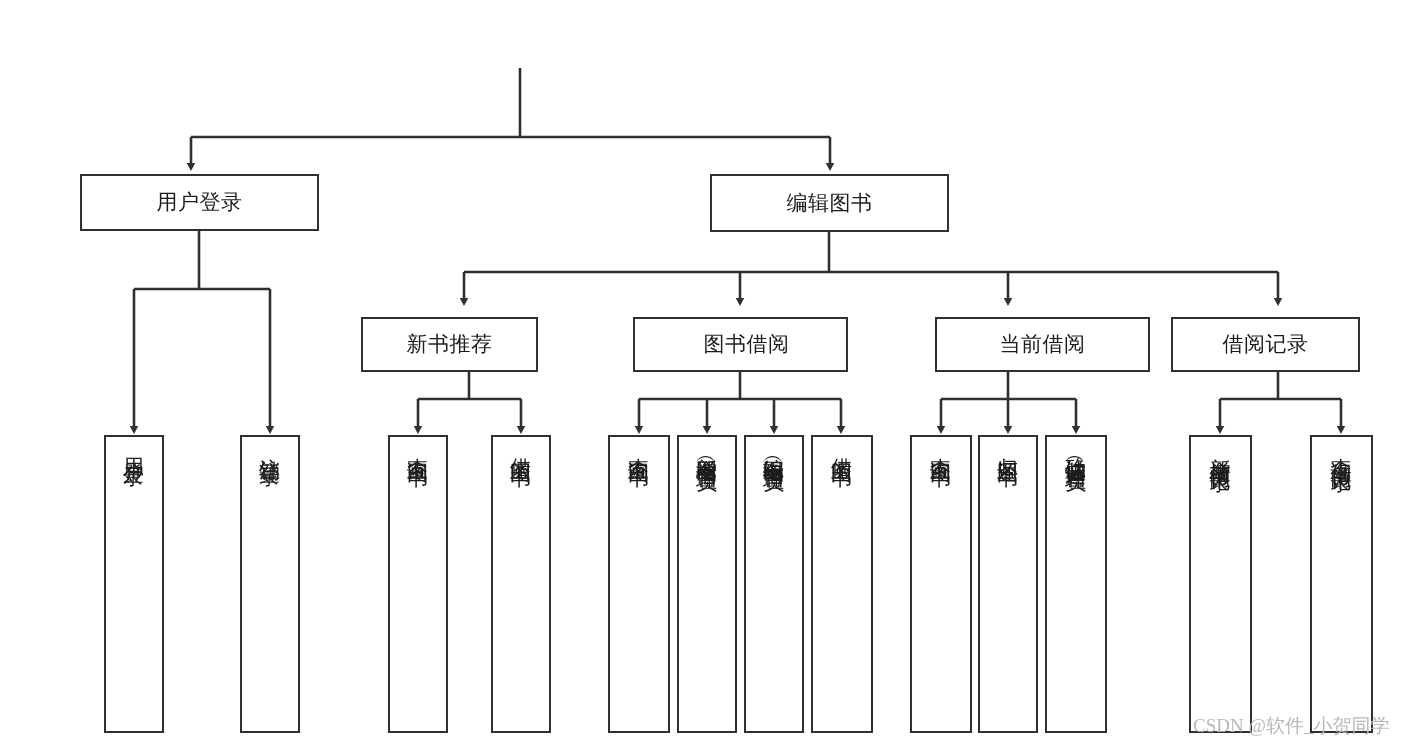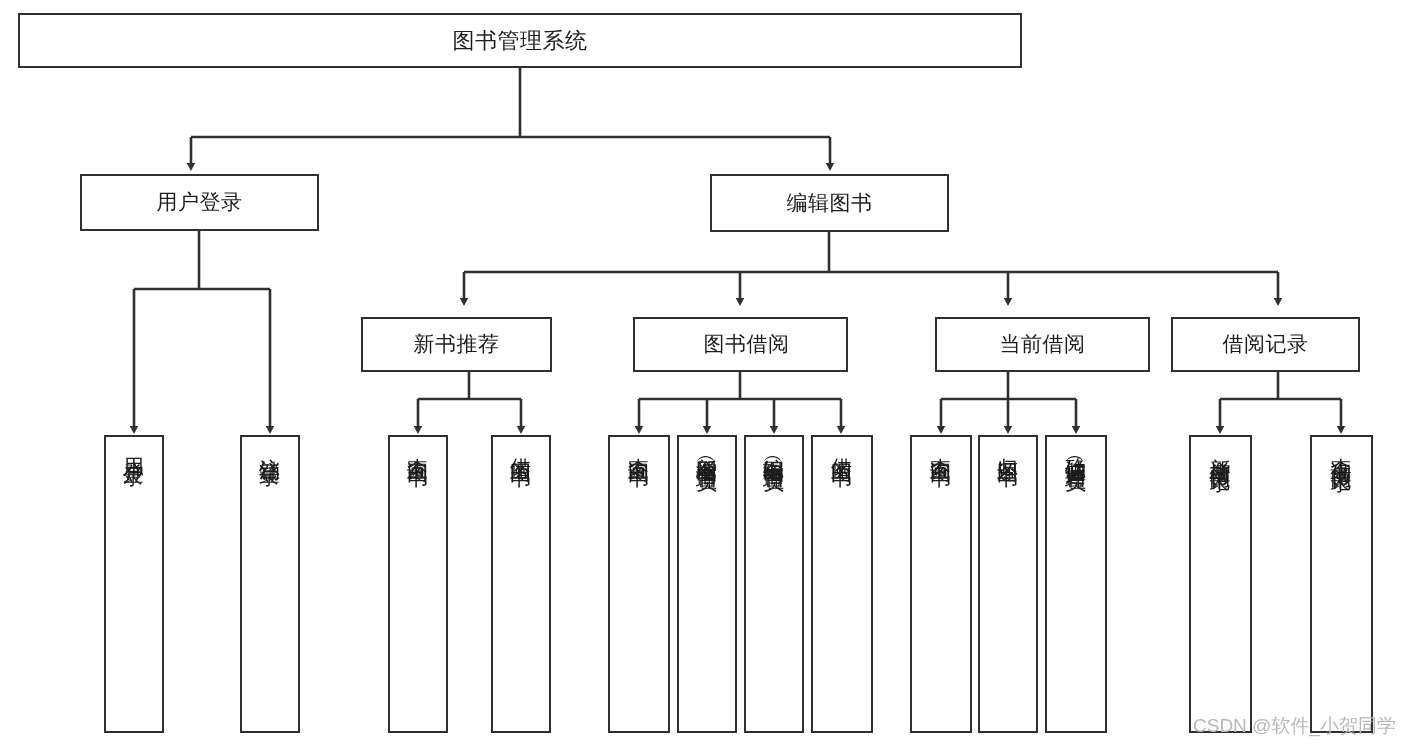--- a/index.html
+++ b/index.html
@@ -70,21 +70,21 @@
     letter-spacing: 2px;
   }
   .watermark {
     position: absolute;
     left: 1193px;
     top: 713px;
     font-size: 19px;
     color: #b8b8b8;
     white-space: nowrap;
     z-index: 3;
-    font-family: Liberation Sans, sans-serif;
+    font-family: Liberation Serif, serif;
   }
 </style>
 </head>
 <body>
 
 <div id="canvas">
 
   <svg id="edges" viewBox="0 0 1405 747" xmlns="http://www.w3.org/2000/svg">
     <defs>
       <marker id="arrow" markerWidth="9" markerHeight="9" refX="1.5" refY="4.5" orient="auto" markerUnits="userSpaceOnUse">
@@ -128,32 +128,29 @@
       <path d="M1008,399 L1008,427" marker-end="url(#arrow)"></path>
       <path d="M1076,399 L1076,427" marker-end="url(#arrow)"></path>
 
       <path d="M1278,372 L1278,399"></path>
       <path d="M1220,399 L1341,399"></path>
       <path d="M1220,399 L1220,427" marker-end="url(#arrow)"></path>
       <path d="M1341,399 L1341,427" marker-end="url(#arrow)"></path>
     </g>
   </svg>
 
-  <div class="node h root" style="left:18px; top:13px; width:1004px; height:55px;">
-    <span class="label">图书管理系统</span>
-  </div>
 
   <div class="node h" style="left:80px; top:174px; width:239px; height:57px;">
     <span class="label">用户登录</span>
   </div>
   <div class="node h" style="left:710px; top:174px; width:239px; height:58px;">
     <span class="label">编辑图书</span>
   </div>
 
-  <div class="node h" style="left:361px; top:317px; width:191px; height:55px;">
+  <div class="node h" style="left:361px; top:317px; width:177px; height:55px;">
     <span class="label">新书推荐</span>
   </div>
   <div class="node h" style="left:633px; top:317px; width:215px; height:55px;padding-left:12px;">
     <span class="label">图书借阅</span>
   </div>
   <div class="node h" style="left:935px; top:317px; width:215px; height:55px;">
     <span class="label">当前借阅</span>
   </div>
   <div class="node h" style="left:1171px; top:317px; width:189px; height:55px;">
     <span class="label">借阅记录</span>

